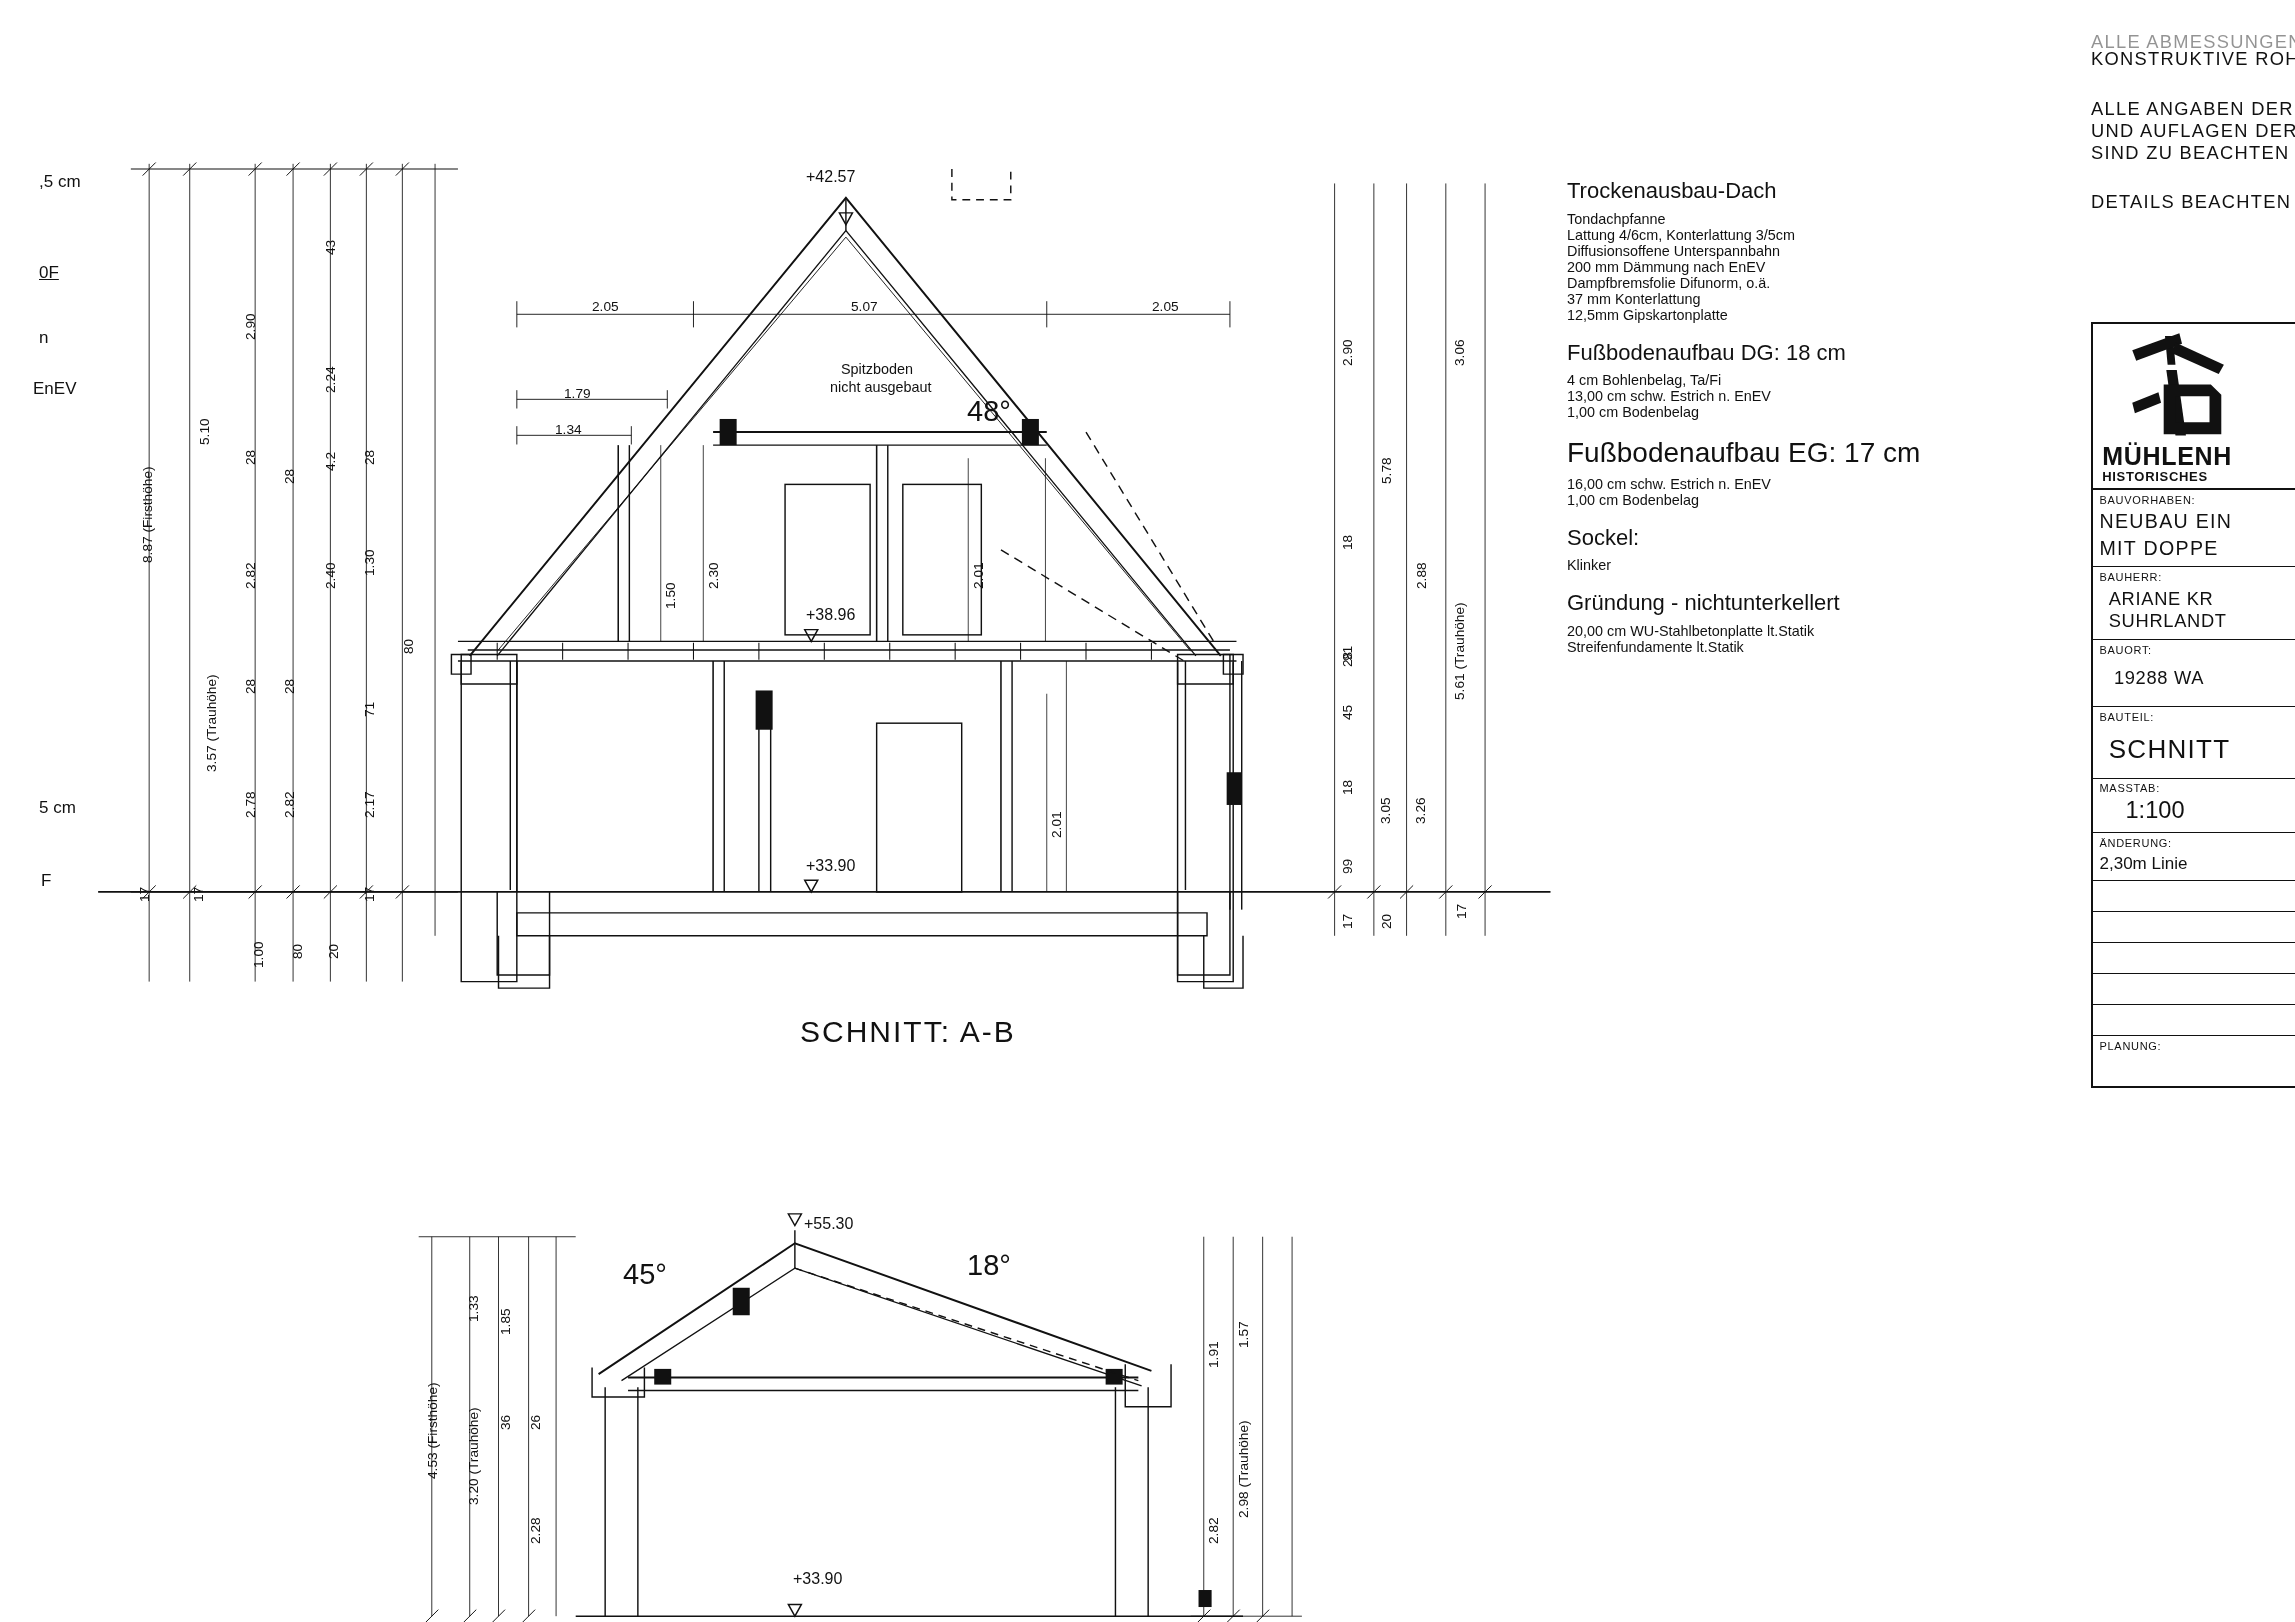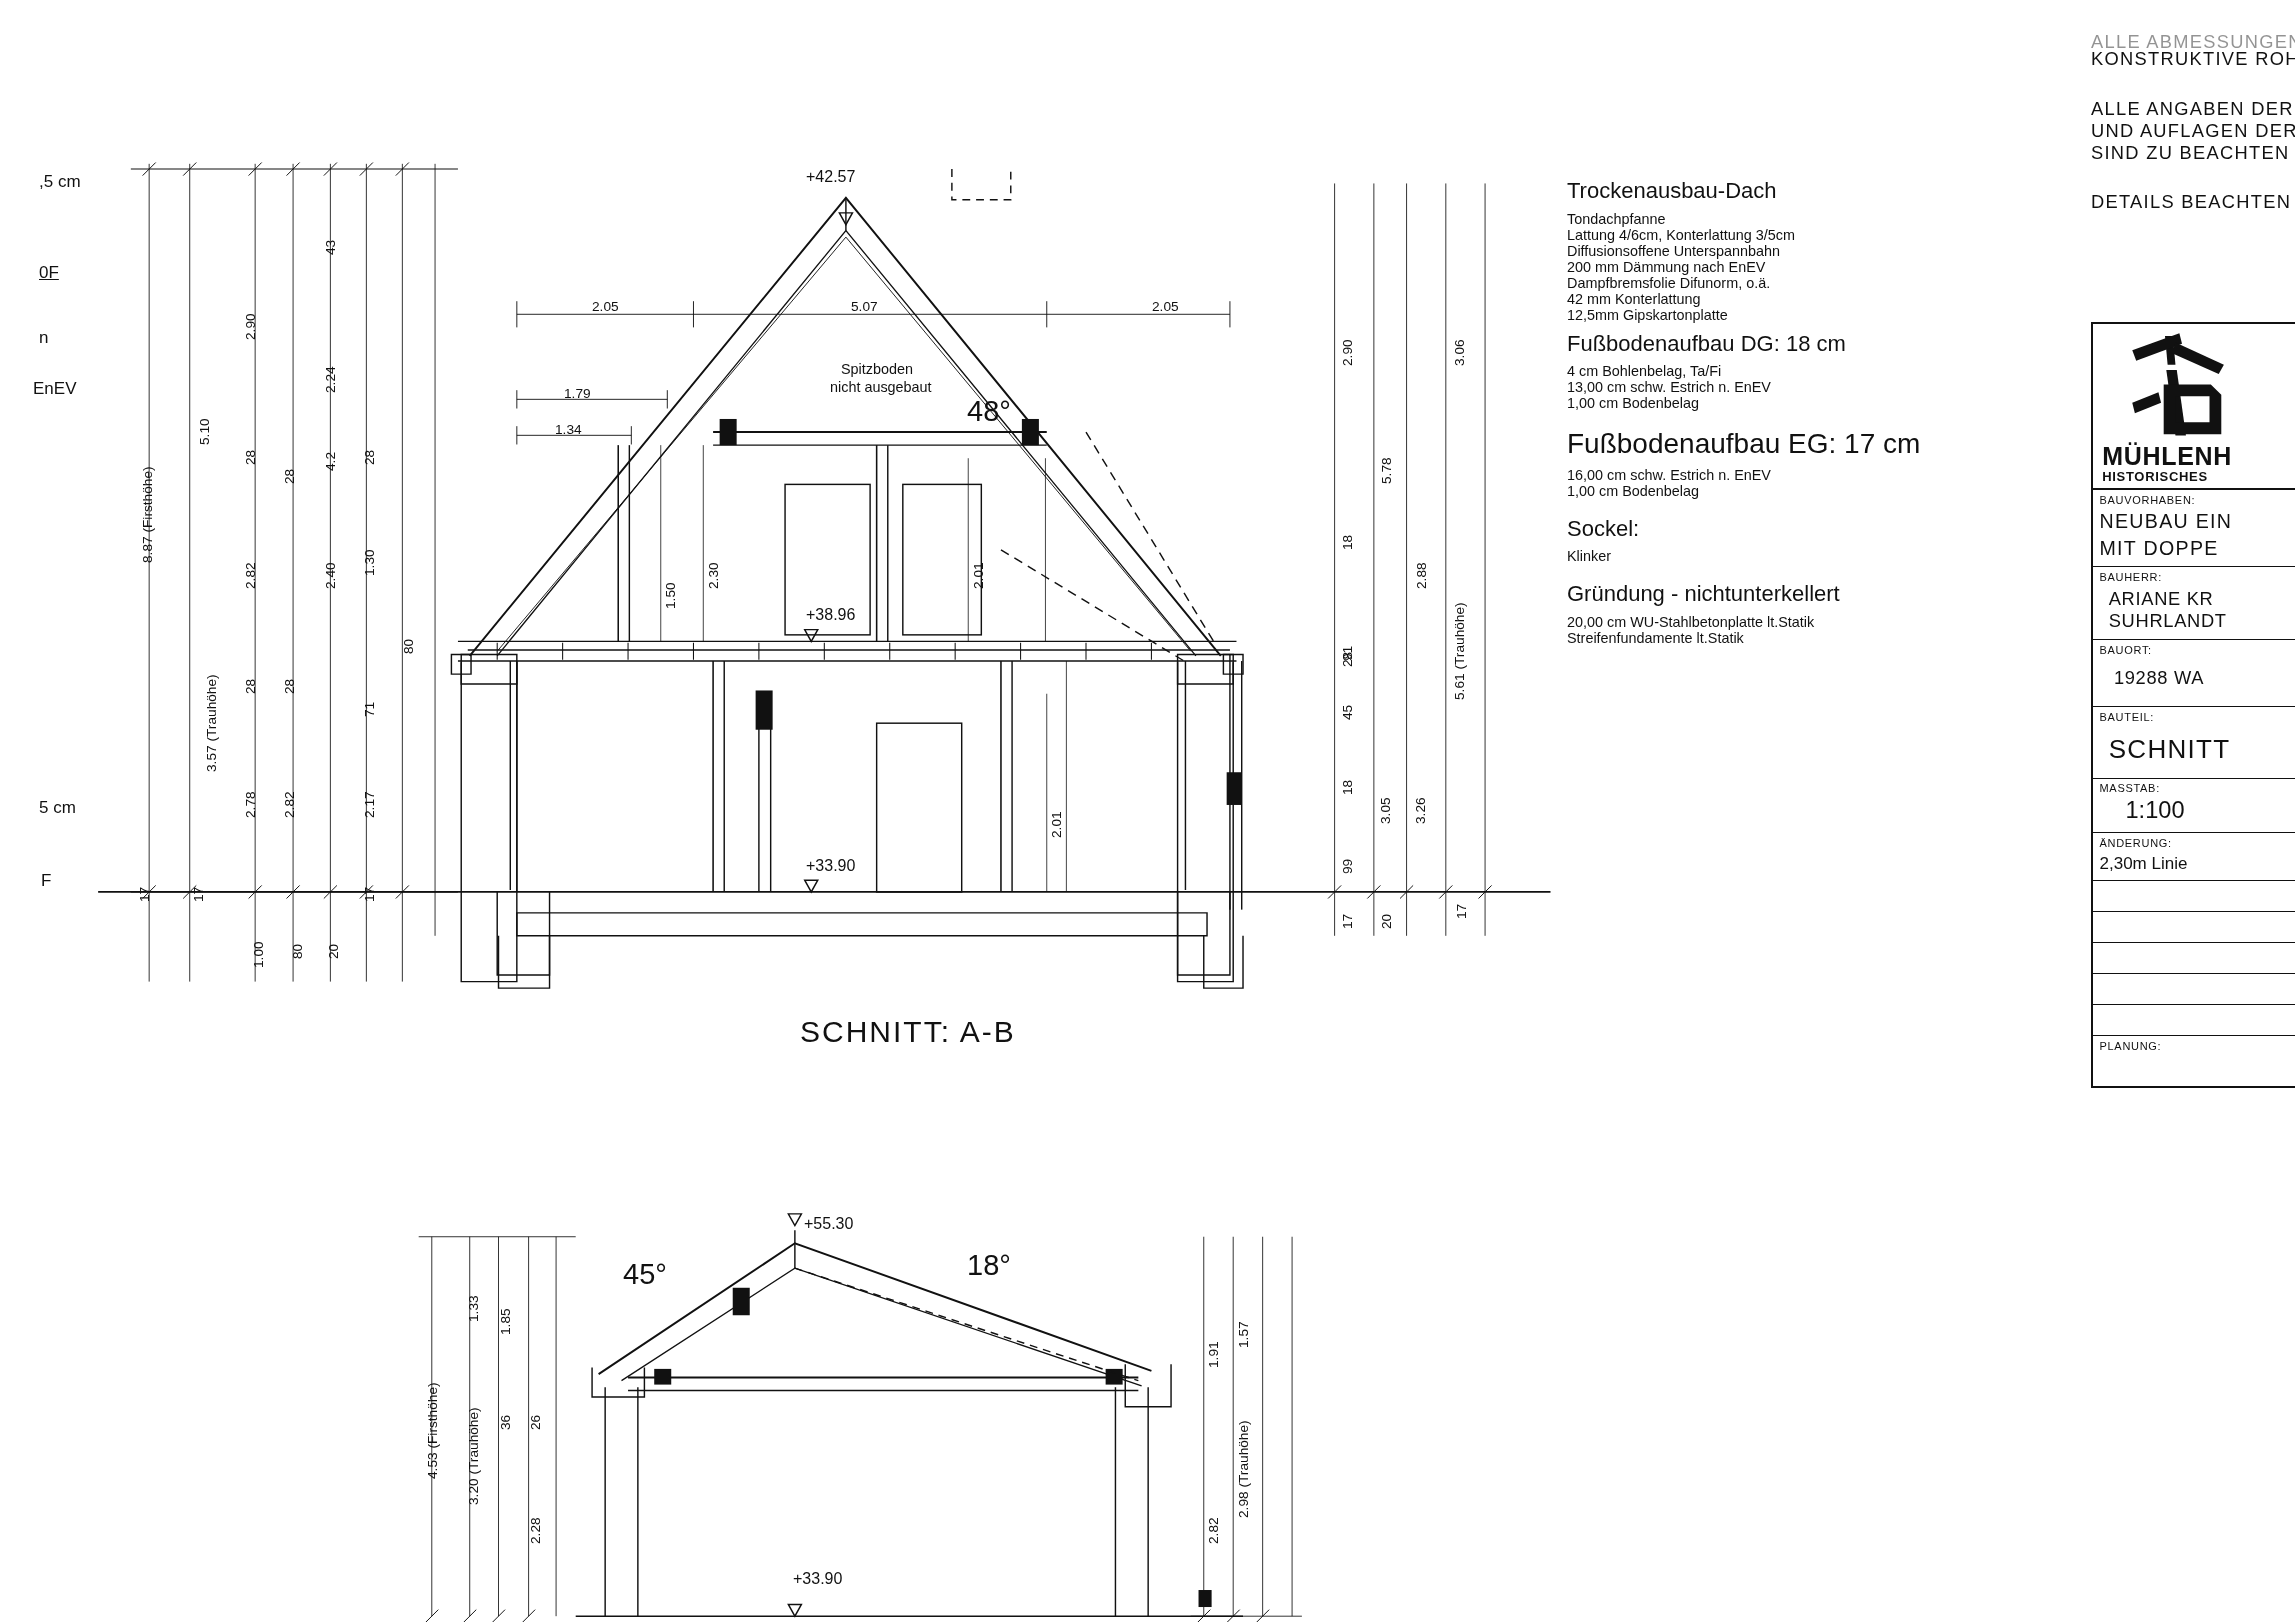--- a/index.html
+++ b/index.html
@@ -330,28 +330,28 @@
 <div class="txt dimtxt rot90" style="left:497px;top:1430px;">36</div>
 <div class="txt dimtxt rot90" style="left:527px;top:1430px;">26</div>
 <div class="txt dimtxt rot90" style="left:527px;top:1544px;">2.28</div>
 
 <div class="txt dimtxt rot90" style="left:1205px;top:1368px;">1.91</div>
 <div class="txt dimtxt rot90" style="left:1235px;top:1348px;">1.57</div>
 <div class="txt dimtxt rot90" style="left:1205px;top:1544px;">2.82</div>
 <div class="txt dimtxt rot90" style="left:1235px;top:1518px;">2.98 (Trauhöhe)</div>
 
 <div class="abs" style="left:1567px;top:178px;width:406px;">
-  <div style="margin-bottom:8px;">
+  <div style="margin-bottom:17px;">
     <div style="font-size:22px;margin-bottom:6.5px;">Trockenausbau-Dach</div>
     <div class="small">Tondachpfanne</div>
     <div class="small">Lattung 4/6cm, Konterlattung 3/5cm</div>
     <div class="small">Diffusionsoffene Unterspannbahn</div>
     <div class="small">200 mm Dämmung nach EnEV</div>
     <div class="small">Dampfbremsfolie Difunorm, o.ä.</div>
-    <div class="small">42 mm Konterlattung</div>
+    <div class="small">37 mm Konterlattung</div>
     <div class="small">12,5mm Gipskartonplatte</div>
   </div>
   <div style="margin-bottom:17px;">
     <div style="font-size:22px;margin-bottom:6.5px;">Fußbodenaufbau DG: 18 cm</div>
     <div class="small">4 cm Bohlenbelag, Ta/Fi</div>
     <div class="small">13,00 cm schw. Estrich n. EnEV</div>
     <div class="small">1,00 cm Bodenbelag</div>
   </div>
   <div style="margin-bottom:17px;">
     <div style="font-size:28px;margin-bottom:6.5px;">Fußbodenaufbau EG: 17 cm</div>

